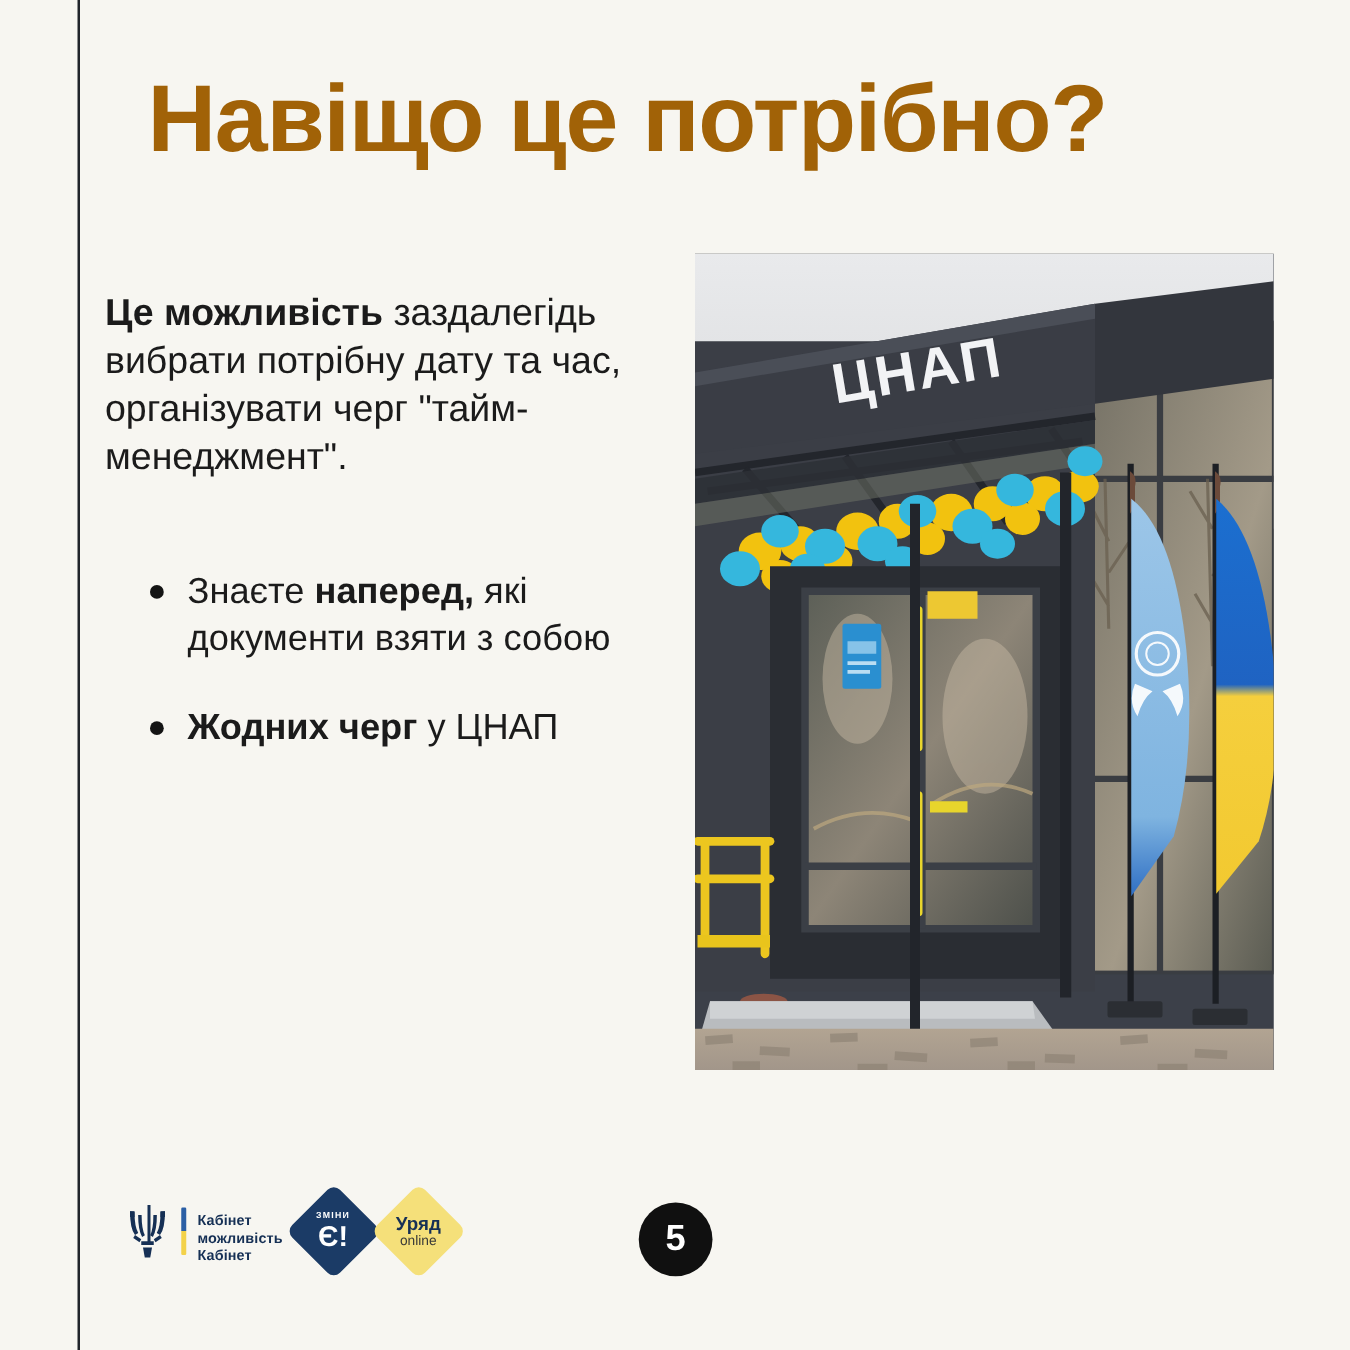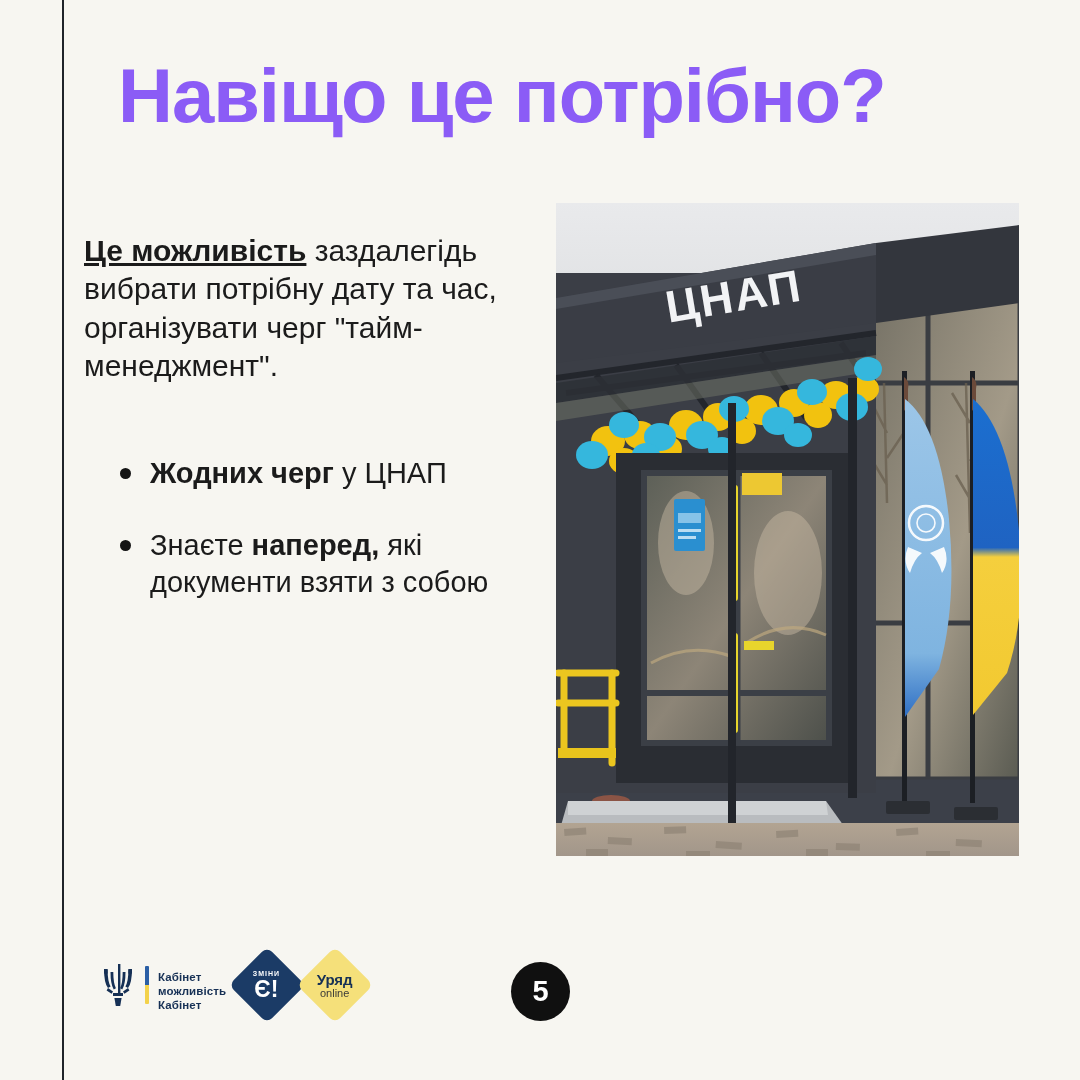--- a/index.html
+++ b/index.html
@@ -14,30 +14,30 @@
   
   .edge-rule{
     position:absolute; left:62px; top:0; width:2px; height:1080px;
     background:#20242a;
   }
 
   
   .title{
     position:absolute; left:118px; top:52px;
     font-size:76px; font-weight:bold; letter-spacing:-1px;
-    color:#8b5cf6;
+    color:#a16207;
     white-space:nowrap;
   }
 
   
   .lead{
     position:absolute; left:84px; top:232px; width:430px;
     font-size:30px; line-height:1.28; color:#1b1b1b;
   }
-  .lead b{ font-weight:bold;text-decoration:underline; }
+  .lead b{ font-weight:bold; }
 
   .bullets{
     position:absolute; left:110px; top:455px; width:430px;
   }
   .bullet{
     position:relative; padding-left:40px; margin-bottom:34px;
     font-size:29px; line-height:1.30; color:#1b1b1b;
   }
   .bullet::before{
     content:""; position:absolute; left:10px; top:13px;
@@ -95,25 +95,25 @@
 
 <div class="title">Навіщо це потрібно?</div>
 
 <div class="lead">
   <b>Це можливість</b><span> заздалегідь вибрати потрібну дату та час, організувати черг "тайм-менеджмент".</span>
 </div>
 
 <div class="bullets">
 
   <div class="bullet">
+    <span>Знаєте </span><b>наперед,</b><span> які документи взяти з собою</span>
+  </div>
+
+  <div class="bullet">
     <b>Жодних черг</b><span> у ЦНАП</span>
-  </div>
-
-  <div class="bullet">
-    <span>Знаєте </span><b>наперед,</b><span> які документи взяти з собою</span>
   </div>
 
 
 
 </div>
 
 <div class="photo">
   <svg viewBox="0 0 463 653" preserveAspectRatio="xMidYMid slice">
     <defs>
       <linearGradient id="sky" x1="0" y1="0" x2="0" y2="1">

